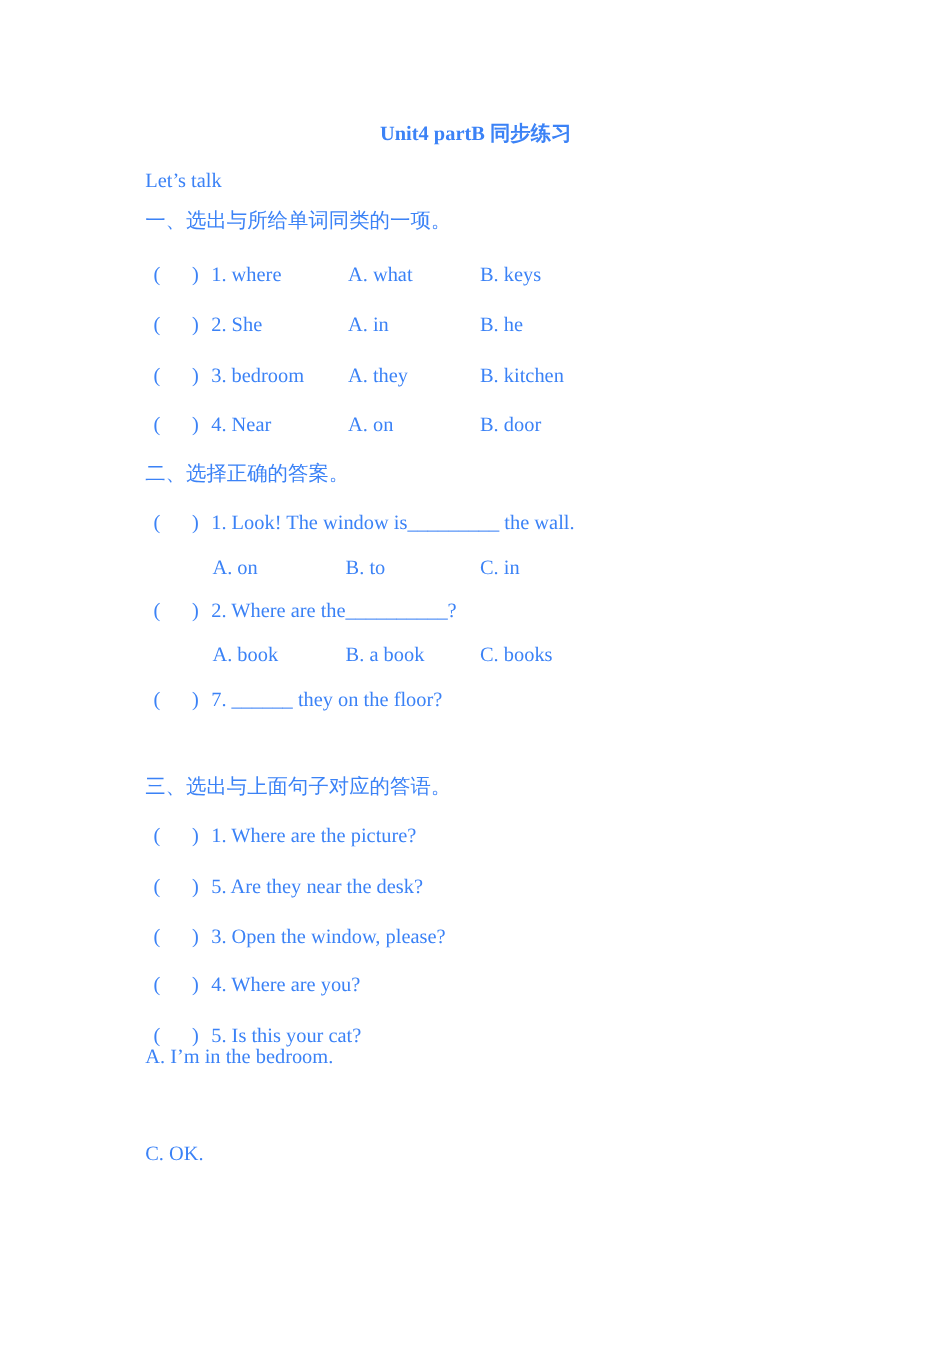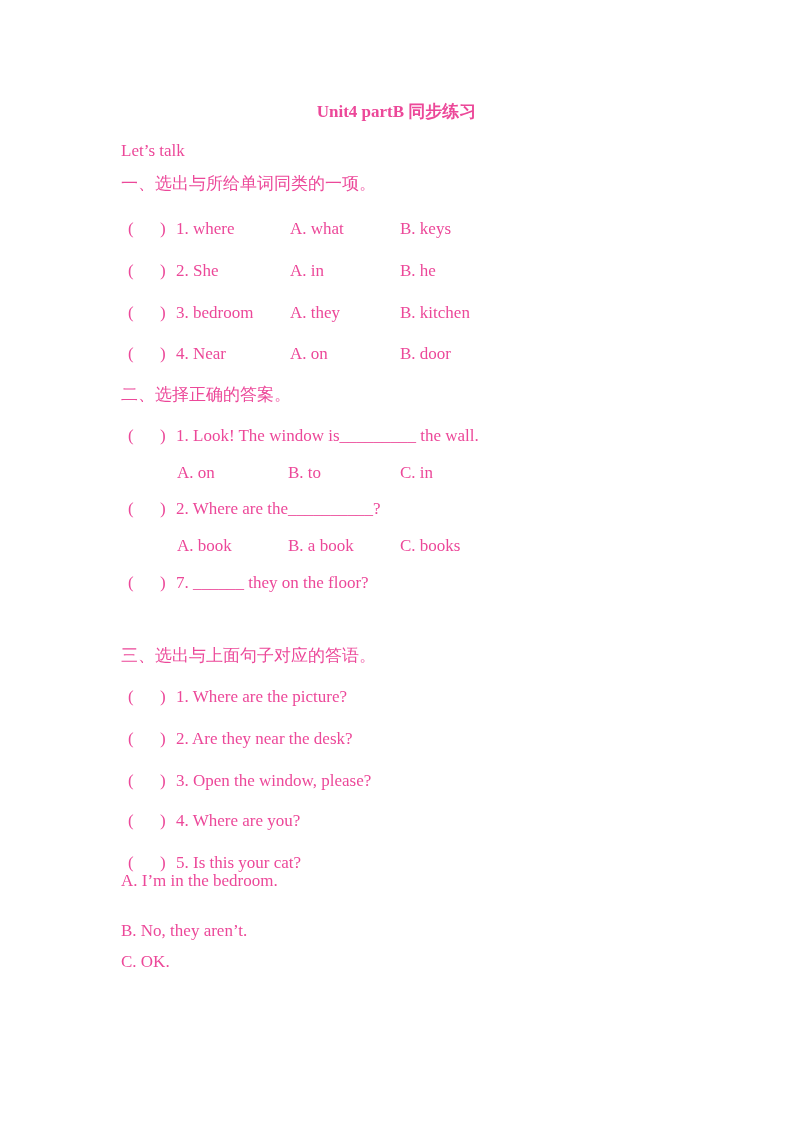--- a/index.html
+++ b/index.html
@@ -5,21 +5,21 @@
   html, body {
     margin: 0;
     padding: 0;
     background: #ffffff;
   }
   .page {
     position: relative;
     width: 793px;
     height: 1122px;
     background: #ffffff;
-    color: #ec4899;
+    color: #3b82f6;
     font-family: "Liberation Serif", "DejaVu Serif", serif;
     font-size: 17px;
     overflow: hidden;
   }
   .row {
     position: absolute;
     left: 0;
     width: 100%;
     height: 22px;
     line-height: 22px;
@@ -132,41 +132,38 @@
   </div>
 
   <div class="row" style="top:686px">
     <span class="pL">(</span>
     <span class="pR">)</span>
     <span class="qt">1. Where are the picture?</span>
   </div>
   <div class="row" style="top:728px">
     <span class="pL">(</span>
     <span class="pR">)</span>
-    <span class="qt">2. Are they near the desk?</span>
+    <span class="qt">5. Are they near the desk?</span>
   </div>
   <div class="row" style="top:770px">
     <span class="pL">(</span>
     <span class="pR">)</span>
     <span class="qt">3. Open the window, please?</span>
   </div>
   <div class="row" style="top:810px">
     <span class="pL">(</span>
     <span class="pR">)</span>
     <span class="qt">4. Where are you?</span>
   </div>
   <div class="row" style="top:852px">
     <span class="pL">(</span>
     <span class="pR">)</span>
     <span class="qt">5. Is this your cat?</span>
   </div>
 
   <div class="row" style="top:870px">
     <span class="lm">A. I’m in the bedroom.</span>
   </div>
-  <div class="row" style="top:920px">
-    <span class="lm">B. No, they aren’t.</span>
-  </div>
   <div class="row" style="top:951px">
     <span class="lm">C. OK.</span>
   </div>
 
 </div>
 
 </body></html>

